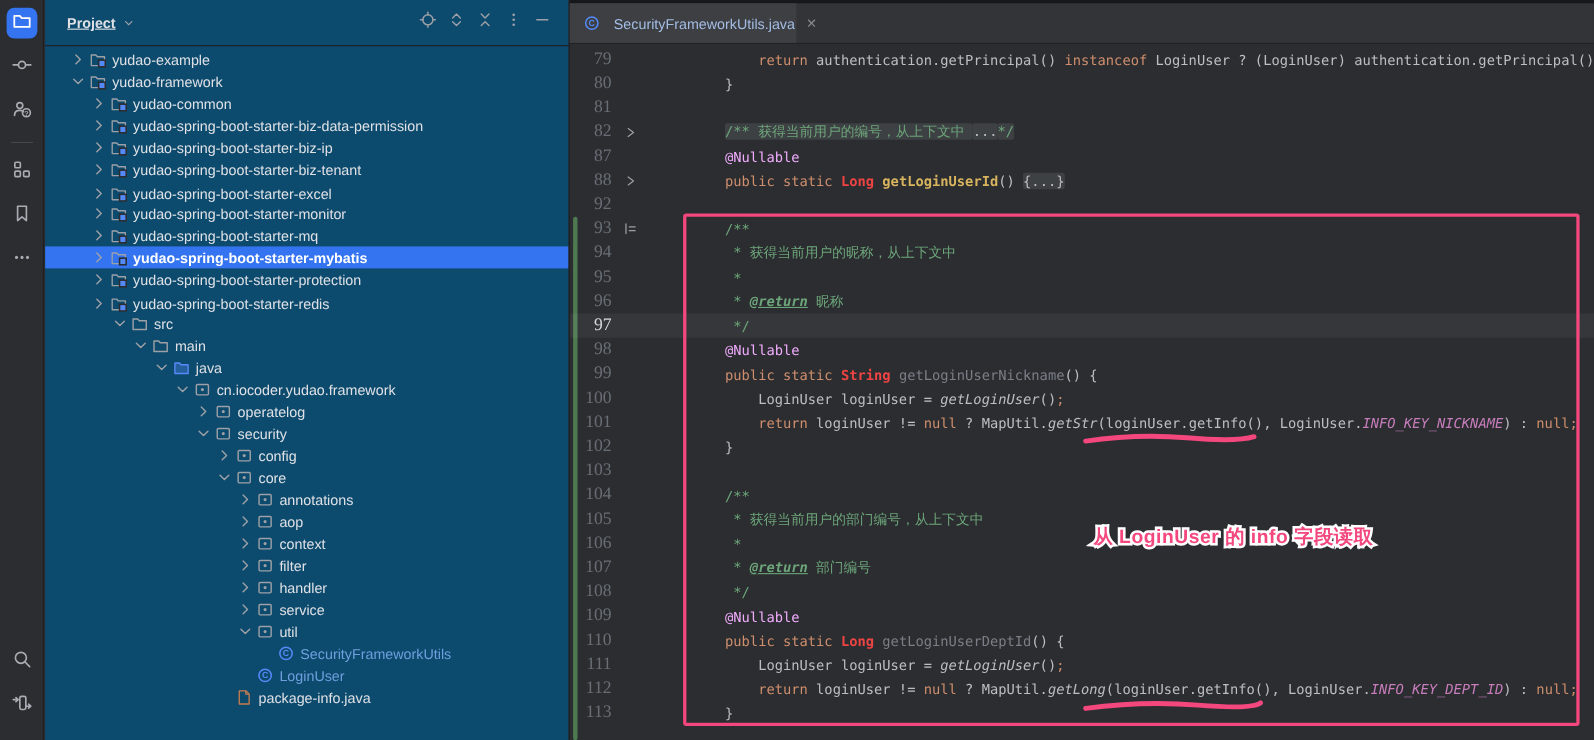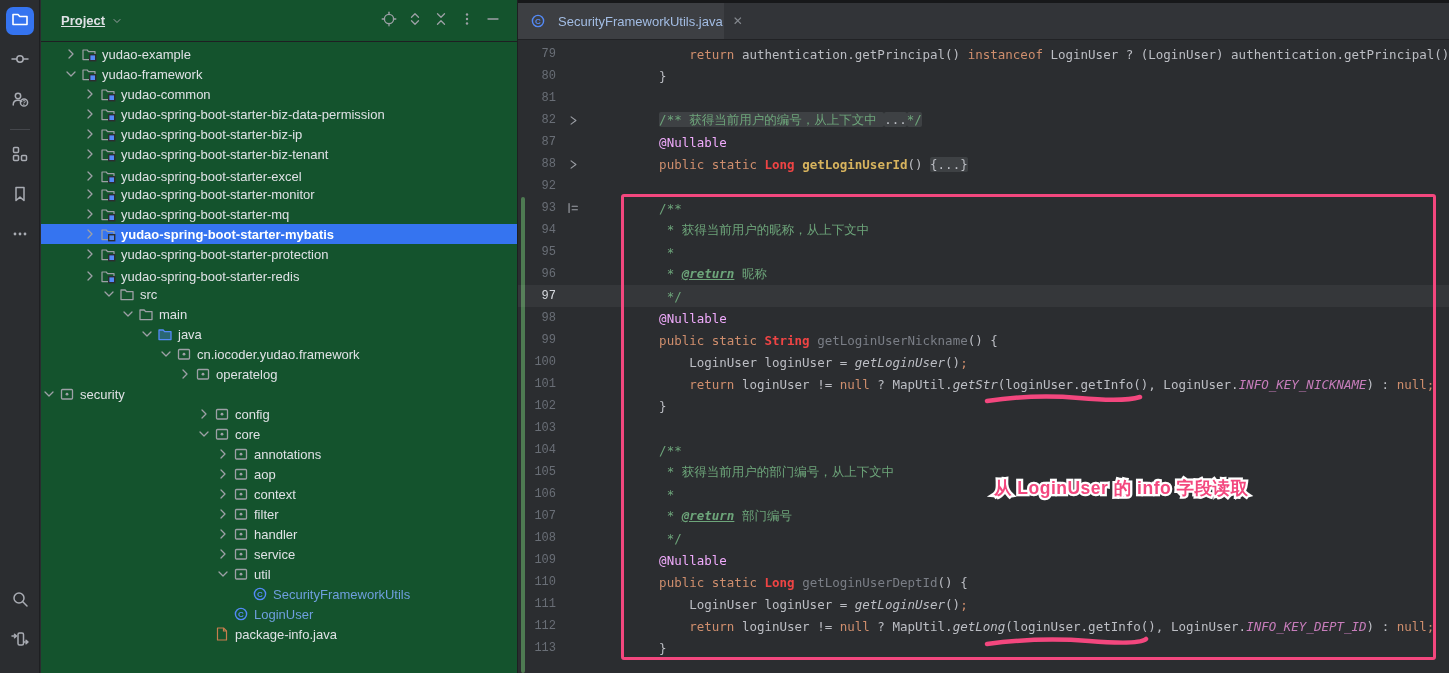--- a/index.html
+++ b/index.html
@@ -9,21 +9,21 @@
   
   #activity{position:absolute;left:0;top:0;bottom:0;width:40px;background:#2B2D30;
     border-right:1px solid #1E1F22;display:flex;flex-direction:column;align-items:center;padding-top:7px;}
   .ab-btn{width:28px;height:28px;margin-bottom:12px;display:flex;align-items:center;justify-content:center;border-radius:7px;cursor:pointer;}
   .ab-btn.active{background:#3574F0;}
   .ab-divider{width:20px;height:1px;background:#45474C;margin:2px 0 12px;}
   #ab-bottom{margin-top:auto;display:flex;flex-direction:column;align-items:center;padding-bottom:18px;}
   #ab-bottom .ab-btn:last-child{margin-bottom:0;}
 
   
-  #panel{position:absolute;left:41px;top:0;bottom:0;width:476px;background:#14532d;text-decoration:underline;}
+  #panel{position:absolute;left:41px;top:0;bottom:0;width:476px;background:#0c4a6e;text-decoration:underline;}
   #panel-header{height:42px;display:flex;align-items:center;padding:0 12px 0 20px;border-bottom:1px solid #1E1F22;}
   #panel-title{font-weight:700;font-size:13px;color:#DFE1E5;}
   #panel-title-chev{margin-left:6px;display:flex;align-items:center;}
   .spacer{flex:1;}
   .ph-btn{width:24px;height:24px;display:flex;align-items:center;justify-content:center;border-radius:4px;margin-left:2px;cursor:pointer;}
   #tree{position:absolute;top:44px;left:0;right:0;bottom:0;overflow:hidden;}
   .row{height:20px;display:flex;align-items:center;font-size:13px;white-space:nowrap;cursor:pointer;}
   .row.selected{background:#3574F0;color:#FFFFFF;font-weight:700;}
   .chev{width:16px;height:16px;flex:0 0 16px;display:flex;align-items:center;justify-content:center;}
   .ticon{width:16px;height:16px;flex:0 0 16px;margin:0 5px 0 2px;display:flex;align-items:center;justify-content:center;}
@@ -36,21 +36,21 @@
   #tabbar{position:absolute;top:0;left:0;right:0;height:40px;background:#323438;border-bottom:1px solid #212225;}
   #tabbar .topline{position:absolute;top:0;left:0;right:0;height:3px;background:#17181A;}
   .tab{position:absolute;left:0;top:3px;bottom:0;width:206px;background:#3D3F43;display:flex;align-items:center;padding:0 10px;gap:7px;cursor:pointer;}
   .tab-title{font-size:13px;color:#A3BDE4;}
   .tab-close{color:#85898F;font-size:12px;margin-left:3px;cursor:pointer;}
 
   #code{position:absolute;top:41px;left:0;right:0;bottom:0;padding-top:2px;
     font-family:"DejaVu Sans Mono","Liberation Mono",monospace;font-size:12.5px;}
   .cl{height:22px;display:flex;align-items:center;position:relative;}
   .cl.hl{background:rgba(255,255,255,0.05);}
-  .ln{flex:0 0 38px;text-align:right;color:#696E76;font-size:12px;font-family:Liberation Mono, monospace;}
+  .ln{flex:0 0 38px;text-align:right;color:#696E76;font-size:16px;font-family:Liberation Serif, serif;}
   .cl.hl .ln{color:#D5D8DD;}
   .fc{flex:0 0 34px;display:flex;align-items:center;justify-content:center;}
   .ct{margin:0 0 0 39px;white-space:pre;color:#BCBEC4;font:inherit;}
   .k{color:#CF8E6D;} .p{color:#BCBEC4;} .s{color:#CF8E6D;}
   .t{color:#ef4444;font-weight:700;}
   .m{color:#D8B45E;font-weight:700;}
   .u{color:#7A7E86;}
   .i{color:#BCBEC4;font-style:italic;}
   .c{color:#C77DBB;font-style:italic;}
   .a{color:#f0abfc;}
@@ -406,21 +406,21 @@
           </svg>
         </span>
         <span class="ticon">
           <svg width="16" height="16" viewBox="0 0 16 16">
             <rect x="2.5" y="3.5" width="11" height="9.5" rx="1" stroke="#9DA0A6" stroke-width="1.3" fill="none" stroke-linecap="round" stroke-linejoin="round"></rect>
             <circle cx="8" cy="8.2" r="1.4" fill="#9DA0A6"></circle>
           </svg>
         </span>
         <span class="tlabel">operatelog</span>
       </div>
-      <div class="row" style="">
+      <div class="row" style="padding-left: 136px;">
         <span class="chev">
           <svg width="16" height="16" viewBox="0 0 16 16" stroke="#9DA0A6" stroke-width="1.3" fill="none" stroke-linecap="round" stroke-linejoin="round">
             <polyline points="4,6 8,10 12,6"></polyline>
           </svg>
         </span>
         <span class="ticon">
           <svg width="16" height="16" viewBox="0 0 16 16">
             <rect x="2.5" y="3.5" width="11" height="9.5" rx="1" stroke="#9DA0A6" stroke-width="1.3" fill="none" stroke-linecap="round" stroke-linejoin="round"></rect>
             <circle cx="8" cy="8.2" r="1.4" fill="#9DA0A6"></circle>
           </svg>

